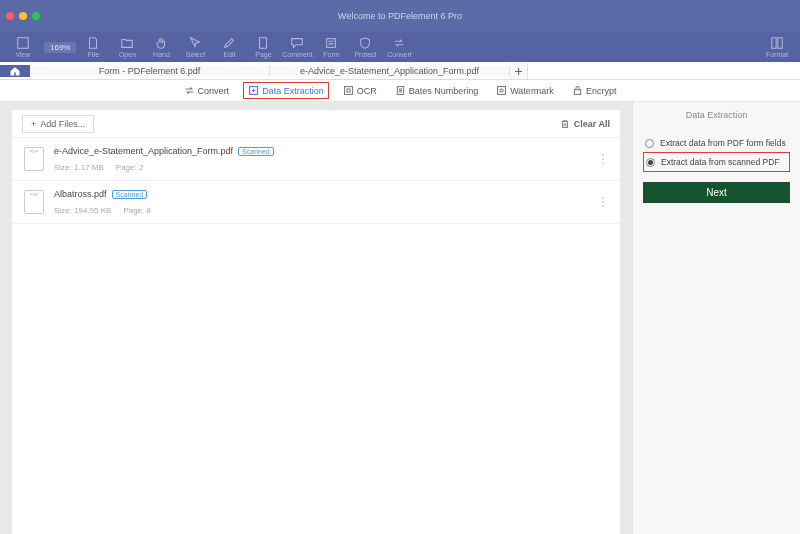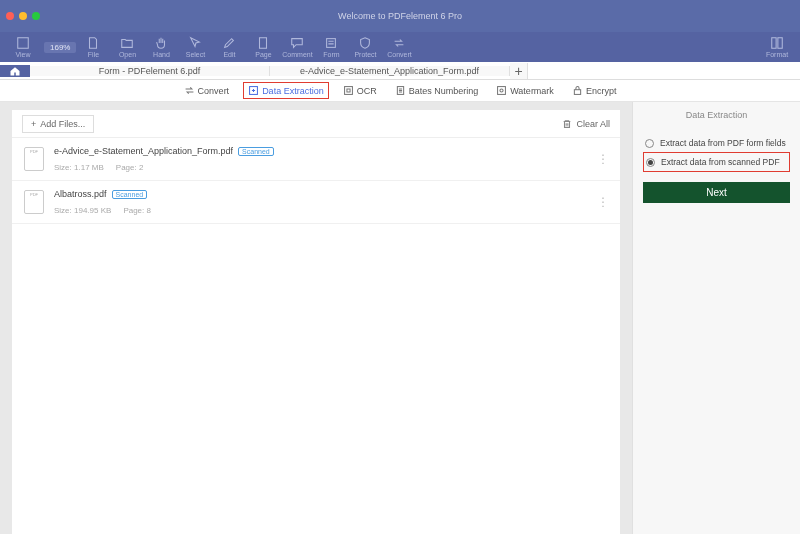--- a/index.html
+++ b/index.html
@@ -24,21 +24,21 @@
 .subtoolbar { height:22px; background:#fff; border-bottom:1px solid #e5e5e5; display:flex; align-items:center; justify-content:center; gap:10px; }
 .subtool { display:flex; align-items:center; gap:3px; font-size:9px; color:#555; cursor:pointer; padding:2px 4px; }
 .subtool svg { width:11px; height:11px; stroke:#777; fill:none; stroke-width:1.3; }
 .subtool.hl { border:1.5px solid #e03c31; color:#4a6de0; }
 .subtool.hl svg { stroke:#4a6de0; }
 .content { display:flex; height:448px; }
 .main { flex:1; padding:8px 12px; }
 .panel { background:#fff; height:100%; display:flex; flex-direction:column; }
 .panel-head { height:28px; display:flex; align-items:center; padding:0 10px; border-bottom:1px solid #eee; }
 .addfiles { display:flex; align-items:center; gap:4px; font-size:9px; color:#666; border:1px solid #ddd; padding:3px 8px; cursor:pointer; }
-.clearall { margin-left:auto; display:flex; align-items:center; gap:4px; font-size:9px; color:#666; cursor:pointer; }
+.clearall { margin-left:auto; display:flex; align-items:center; gap:4px; font-size:9px; color:#666; cursor:pointer;font-weight:bold; }
 .clearall svg,.addfiles svg{width:10px;height:10px;stroke:#888;fill:none;stroke-width:1.3;}
 .filelist { flex:1; overflow:auto; }
 .filerow { display:flex; align-items:center; padding:8px 12px; border-bottom:1px solid #f0f0f0; gap:10px; }
 .fileicon { width:20px; height:24px; border:1px solid #ccc; border-radius:2px; position:relative; display:flex; align-items:center; justify-content:center; font-size:5px; color:#aaa; }
 .fileicon::before{content:"PDF";position:absolute;top:1px;font-size:4px;}
 .fileinfo { flex:1; }
 .filename { font-size:9px; color:#444; display:flex; align-items:center; gap:5px; }
 .badge { font-size:7px; color:#4a9de0; border:1px solid #4a9de0; padding:0 3px; border-radius:2px; }
 .filemeta { font-size:8px; color:#aaa; margin-top:7px; }
 .filemeta span{margin-right:12px;}

